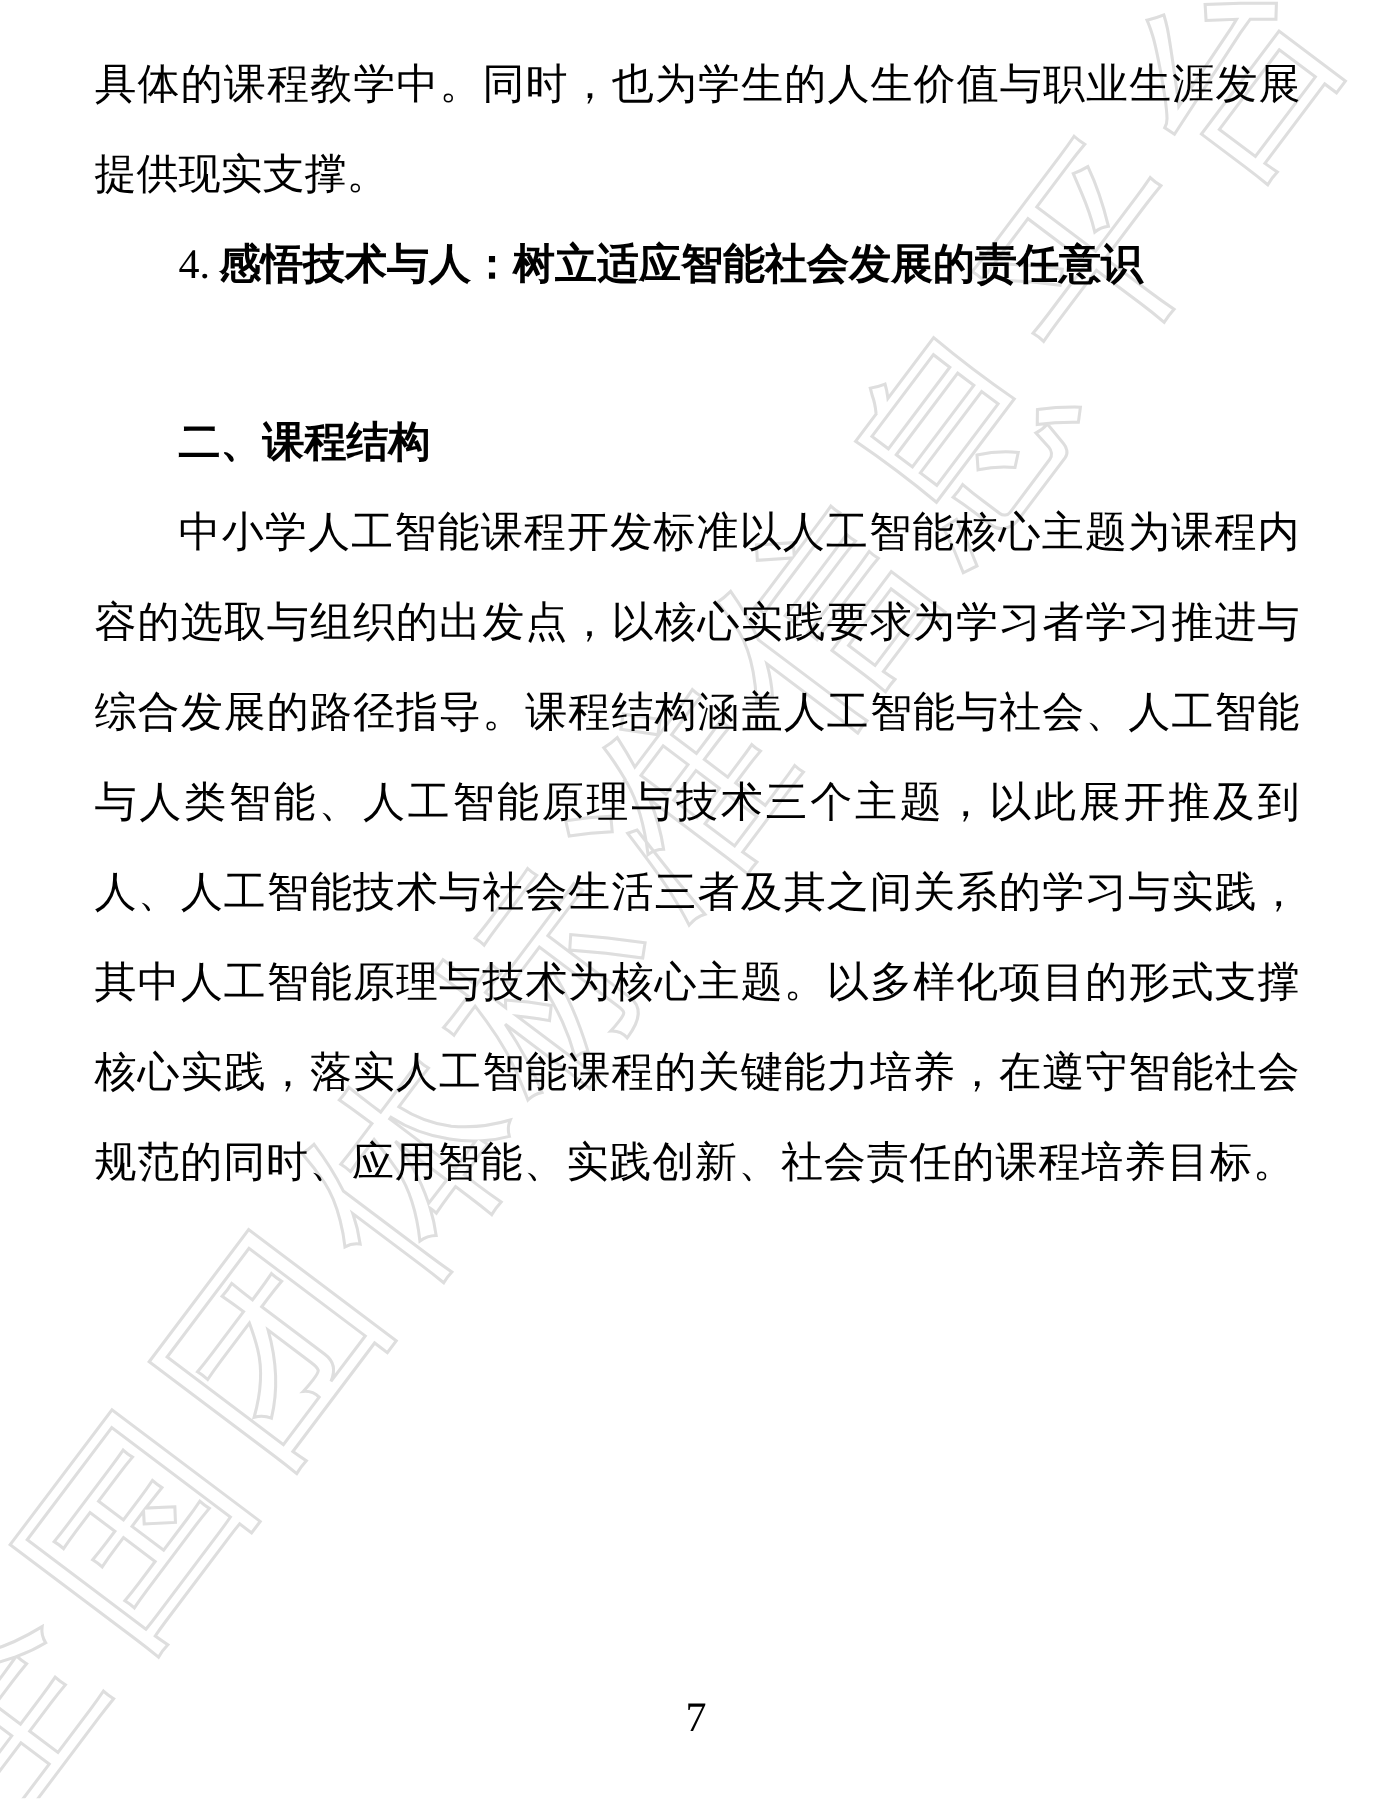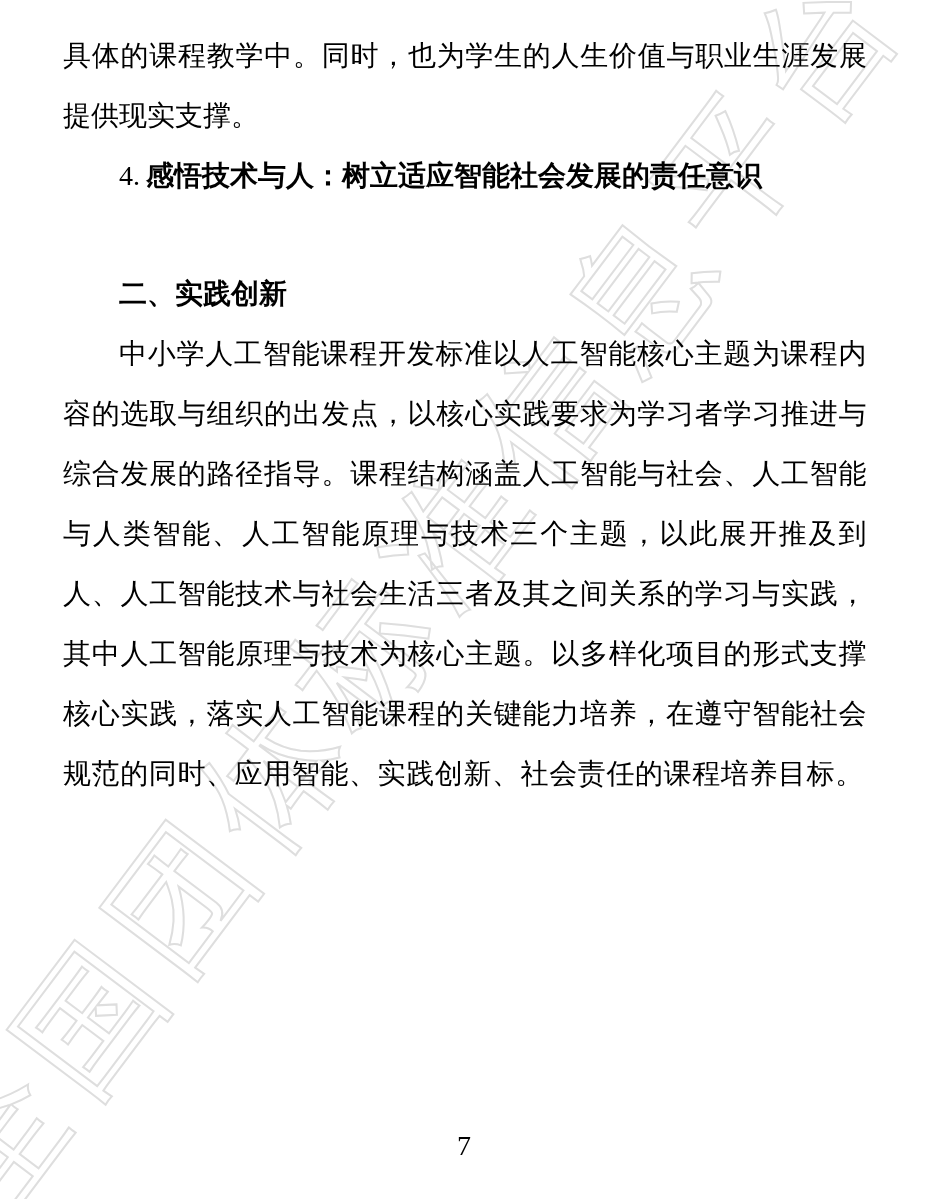--- a/index.html
+++ b/index.html
@@ -75,21 +75,21 @@
 
   <div class="watermark">全国团体标准信息平台</div>
 
   <div class="content">
 
     <p>具体的课程教学中。同时，也为学生的人生价值与职业生涯发展提供现实支撑。</p>
 
     <p class="indent heading"><span class="num">4.</span><span>感悟技术与人：树立适应智能社会发展的责任意识</span></p>
 
 
-    <p class="indent section-heading">二、实践创新</p>
+    <p class="indent section-heading">二、课程结构</p>
 
     <p class="indent kai">中小学人工智能课程开发标准以人工智能核心主题为课程内容的选取与组织的出发点，以核心实践要求为学习者学习推进与综合发展的路径指导。课程结构涵盖人工智能与社会、人工智能与人类智能、人工智能原理与技术三个主题，以此展开推及到人、人工智能技术与社会生活三者及其之间关系的学习与实践，其中人工智能原理与技术为核心主题。以多样化项目的形式支撑核心实践，落实人工智能课程的关键能力培养，在遵守智能社会规范的同时、应用智能、实践创新、社会责任的课程培养目标。</p>
 
   </div>
 
   <div class="page-number">7</div>
 
 </div>
 
 </body></html>

